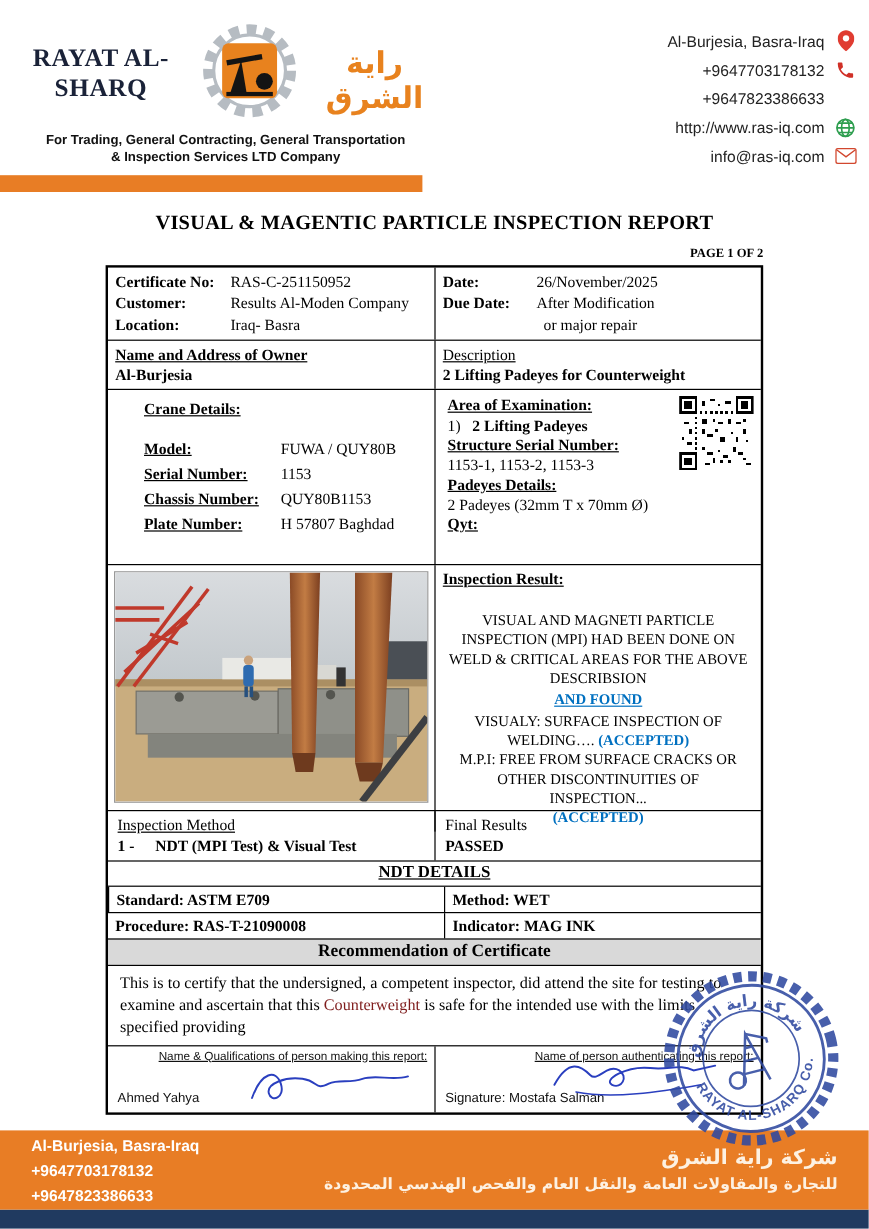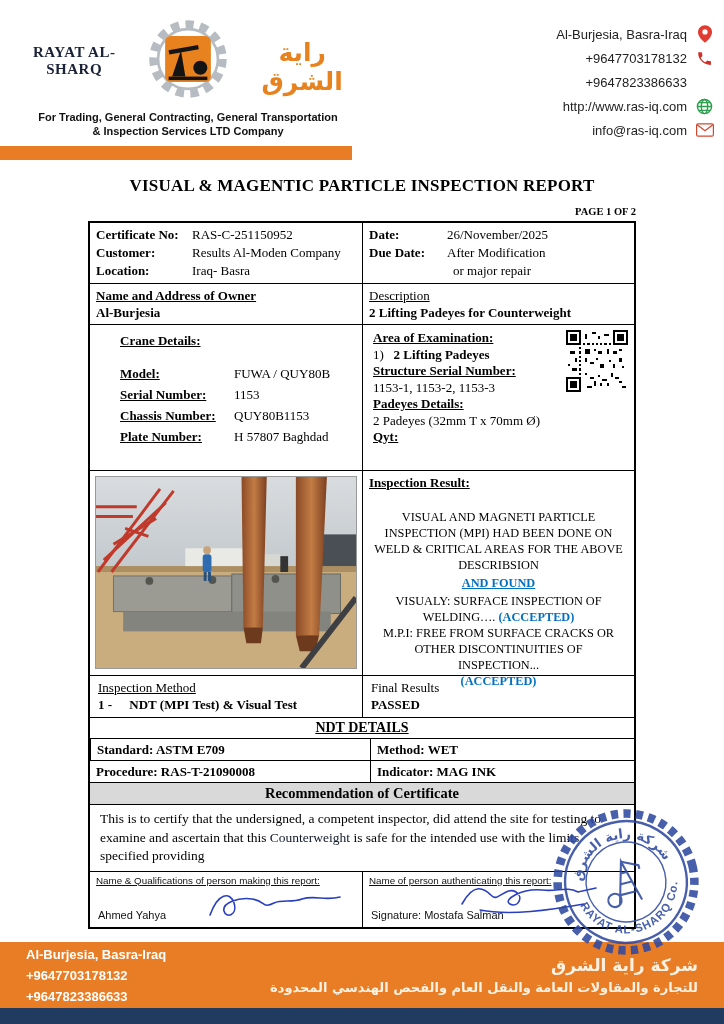--- a/index.html
+++ b/index.html
@@ -5,21 +5,21 @@
   html,body{margin:0;padding:0;}
   body{
     width:724px;height:1024px;position:relative;background:#fff;
     font-family:"Liberation Serif",serif;color:#000;overflow:hidden;
   }
   *{box-sizing:border-box;}
 
   
   .logo-block{position:absolute;left:12px;top:14px;width:352px;text-align:center;}
   .logo-row{display:flex;align-items:center;justify-content:center;gap:8px;height:94px;}
-  .logo-en{font-weight:bold;font-size:15px;color:#1a2238;letter-spacing:.5px;}
+  .logo-en{font-weight:bold;font-size:21px;color:#1a2238;letter-spacing:.5px;}
   .logo-ar{font-family:"DejaVu Sans",sans-serif;font-weight:bold;font-size:25px;color:#E8821E;margin-top:12px;}
   .tagline{margin-top:2px;font-family:"Liberation Sans",sans-serif;font-weight:bold;font-size:11px;color:#111;line-height:14px;}
   .contact{position:absolute;right:10px;top:22px;font-family:"Liberation Sans",sans-serif;font-size:13px;color:#222;}
   .contact-line{display:flex;align-items:center;justify-content:flex-end;gap:8px;height:24px;}
   .cicon{width:19px;height:19px;display:inline-flex;align-items:center;justify-content:center;}
   .orange-bar{position:absolute;left:0;top:146px;width:352px;height:14px;background:#E87D25;}
 
   
   .report-title{position:absolute;top:176px;left:0;width:724px;text-align:center;font-weight:bold;font-size:17px;letter-spacing:.2px;}
   .page-label{position:absolute;top:206px;left:88px;width:548px;text-align:right;font-weight:bold;font-size:10.5px;}
@@ -59,23 +59,23 @@
   .method-line{font-weight:bold;line-height:18px;}
   .method-line .no{margin-right:14px;}
 
   .ndt-head{text-align:center;font-weight:bold;font-size:14px;padding:2px;}
   .ndt-row{display:grid;grid-template-columns:280px 166px 1fr;font-weight:bold;}
   .ndt-row2{display:grid;grid-template-columns:280px 1fr;font-weight:bold;}
   .ndt-row .cell,.ndt-row2 .cell{padding:2px 6px;line-height:17px;}
 
   .rec-head{background:#D9D9D9;text-align:center;font-weight:bold;font-size:14.5px;padding:2px;}
   .rec-body{padding:5px 10px;font-size:13.5px;line-height:18.5px;}
-  .green{color:#0f172a;}
-
-  .secJ{height:56px;font-family:"Liberation Sans",sans-serif;}
+  .green{color:#7f1d1d;}
+
+  .secJ{height:56px;font-family:"Liberation Sans",sans-serif;text-align:right;}
   .sig-cell{position:relative;padding:3px 6px;}
   .sig-label{font-size:9.8px;text-decoration:underline;color:#111;}
   .sig-name{position:absolute;left:8px;bottom:6px;font-size:11px;color:#111;}
   .sig-svg{position:absolute;pointer-events:none;}
   .sig-svg.left{right:6px;bottom:2px;}
   .sig-svg.right{right:28px;top:4px;}
 
   
   .stamp{position:absolute;left:550px;top:806px;width:152px;height:152px;transform:rotate(-14deg);opacity:.88;z-index:6;}
 

